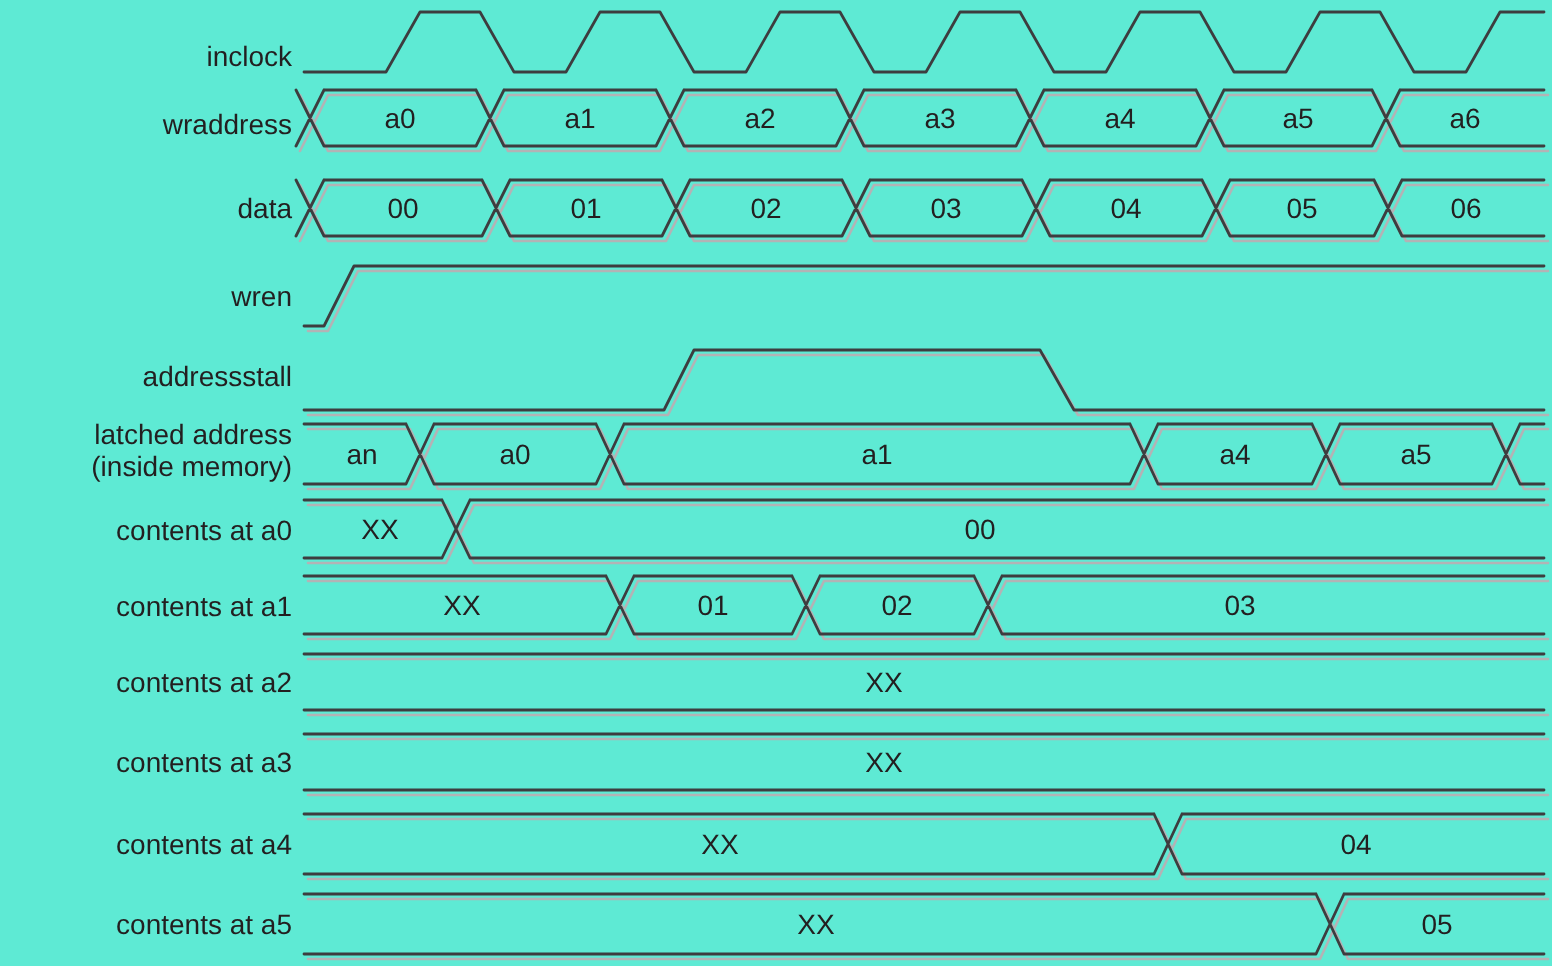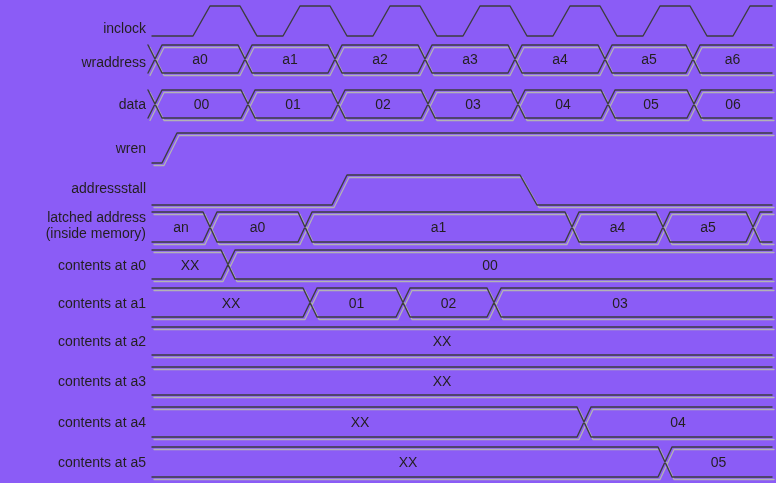--- a/index.html
+++ b/index.html
@@ -4,21 +4,21 @@
 <style>
   html, body {
     margin: 0;
     padding: 0;
     background: #ffffff;
   }
   #figure-wrap {
     position: relative;
     width: 776px;
     height: 483px;
-    background: #8b5cf6;
+    background: #5eead4;
     overflow: hidden;
     font-family: "Liberation Sans", sans-serif;
   }
   #wave-svg {
     position: absolute;
     left: 0;
     top: 0;
     display: block;
   }
   #wave-svg text {

